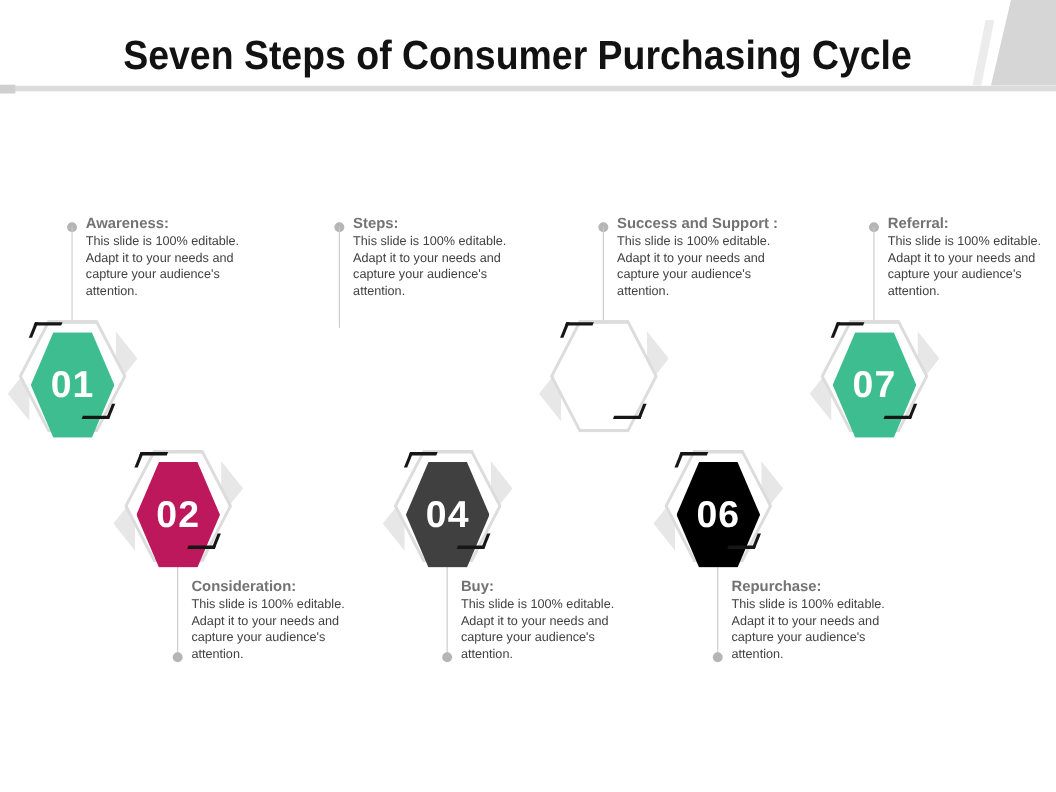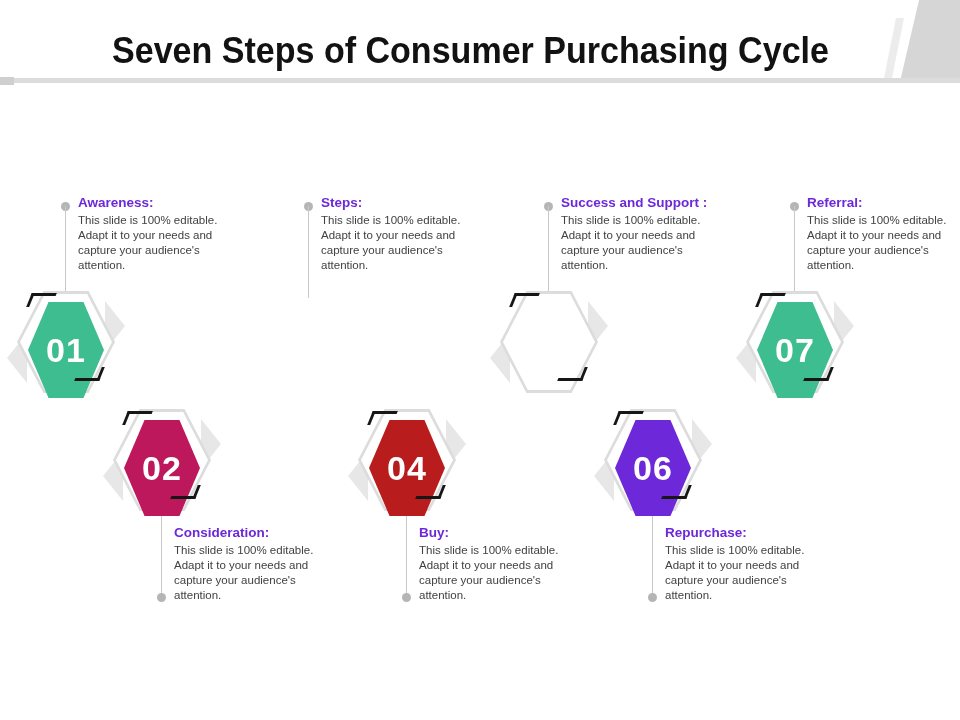--- a/index.html
+++ b/index.html
@@ -25,21 +25,21 @@
   .step.top .dot{top:7px;}
   .step.bottom .dot{top:184px;}
 
   .vline{position:absolute;left:64px;width:1px;background:#c9c9c9;}
   .step.top .vline{top:11px;height:92px;}
   .step.bottom .vline{top:89px;height:100px;}
 
   .text{position:absolute;left:77px;width:150px;}
   .step.top .text{top:0;}
   .step.bottom .text{top:116px;}
-  .label{font-size:13.5px;font-weight:700;color:#6d28d9;margin:0 0 3px 0;white-space:nowrap;}
+  .label{font-size:13.5px;font-weight:700;color:#737373;margin:0 0 3px 0;white-space:nowrap;}
   .desc{font-size:11.5px;line-height:15px;color:#414141;}
 
   
   .hexwrap{position:absolute;left:16px;width:98px;height:102px;}
   .step.top .hexwrap{top:96px;}
   .step.bottom .hexwrap{top:0;}
   .hex{clip-path:polygon(27% 0%,73% 0%,100% 50%,73% 100%,27% 100%,0% 50%);}
   .hex-line{position:absolute;left:0;top:0;width:98px;height:102px;background:#dcdcdc;
     filter:drop-shadow(0 3px 3px rgba(0,0,0,.22));}
   .hex-frame{position:absolute;left:3px;top:3px;width:92px;height:96px;background:#ffffff;}
@@ -113,21 +113,21 @@
     <div class="dot"></div>
     <div class="text">
       <div class="label">Buy:</div>
       <div class="desc">This slide is 100% editable. Adapt it to your needs and capture your audience's attention.</div>
     </div>
     <div class="hexwrap">
       <div class="echo left"></div>
       <div class="echo right"></div>
       <div class="hex hex-line"></div>
       <div class="hex hex-frame"></div>
-      <div class="hex hex-core" style="background: #b91c1c; text-align: right;">04</div>
+      <div class="hex hex-core" style="background: #404040; text-align: right;">04</div>
       <div class="bracket tl"></div>
       <div class="bracket br"></div>
     </div>
   </div>
 
   <div class="step top" style="left:484px">
     <div class="dot"></div>
     <div class="vline"></div>
     <div class="text">
       <div class="label">Success and Support :</div>
@@ -148,21 +148,21 @@
     <div class="dot"></div>
     <div class="text">
       <div class="label">Repurchase:</div>
       <div class="desc">This slide is 100% editable. Adapt it to your needs and capture your audience's attention.</div>
     </div>
     <div class="hexwrap">
       <div class="echo left"></div>
       <div class="echo right"></div>
       <div class="hex hex-line"></div>
       <div class="hex hex-frame"></div>
-      <div class="hex hex-core" style="background: #6d28d9;">06</div>
+      <div class="hex hex-core" style="background: #000000;">06</div>
       <div class="bracket tl"></div>
       <div class="bracket br"></div>
     </div>
   </div>
 
   <div class="step top" style="left:730px">
     <div class="dot"></div>
     <div class="vline"></div>
     <div class="text">
       <div class="label">Referral:</div>

